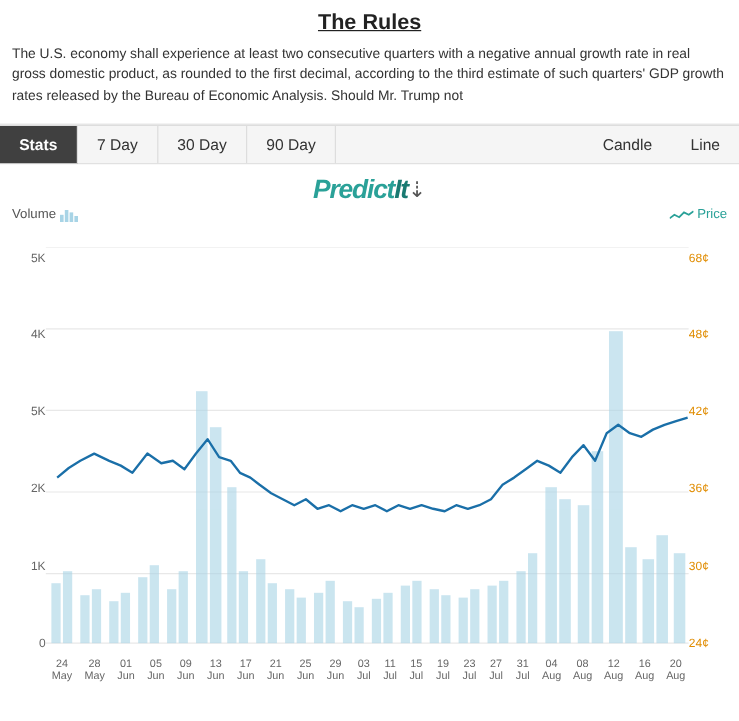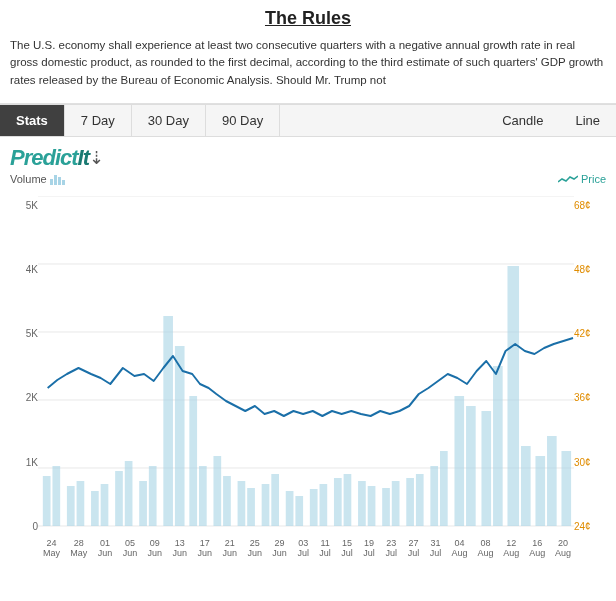--- a/index.html
+++ b/index.html
@@ -73,21 +73,21 @@
       white-space: nowrap;
     }
     .chart-area {
       background: #fff;
       padding: 8px 10px 4px 10px;
       position: relative;
     }
     .chart-top-row {
       display: flex;
       align-items: center;
-      justify-content: flex-start;
+      justify-content: center;
       margin-bottom: 2px;
     }
     .predict-it-logo {
       font-size: 22px;
       font-style: italic;
       color: #2aa198;
       font-weight: bold;
       letter-spacing: -1px;
     }
     .predict-it-logo span {
@@ -215,21 +215,21 @@
         </div>
       </div>
       <div class="price-label">
         <svg class="price-line-icon" viewBox="0 0 20 10">
           <polyline points="0,8 4,5 8,7 12,3 16,5 20,2" fill="none" stroke="#2aa198" stroke-width="1.5"></polyline>
         </svg>
         <span>Price</span>
       </div>
     </div>
 
-    <div style="position:relative; width:100%; height:340px; margin-top:11px;">
+    <div style="position:relative; width:100%; height:340px; margin-top:21px;">
 
       <div class="y-axis-left">
         <span>5K</span>
         <span>4K</span>
         <span>5K</span>
         <span>2K</span>
         <span>1K</span>
         <span>0</span>
       </div>
 

